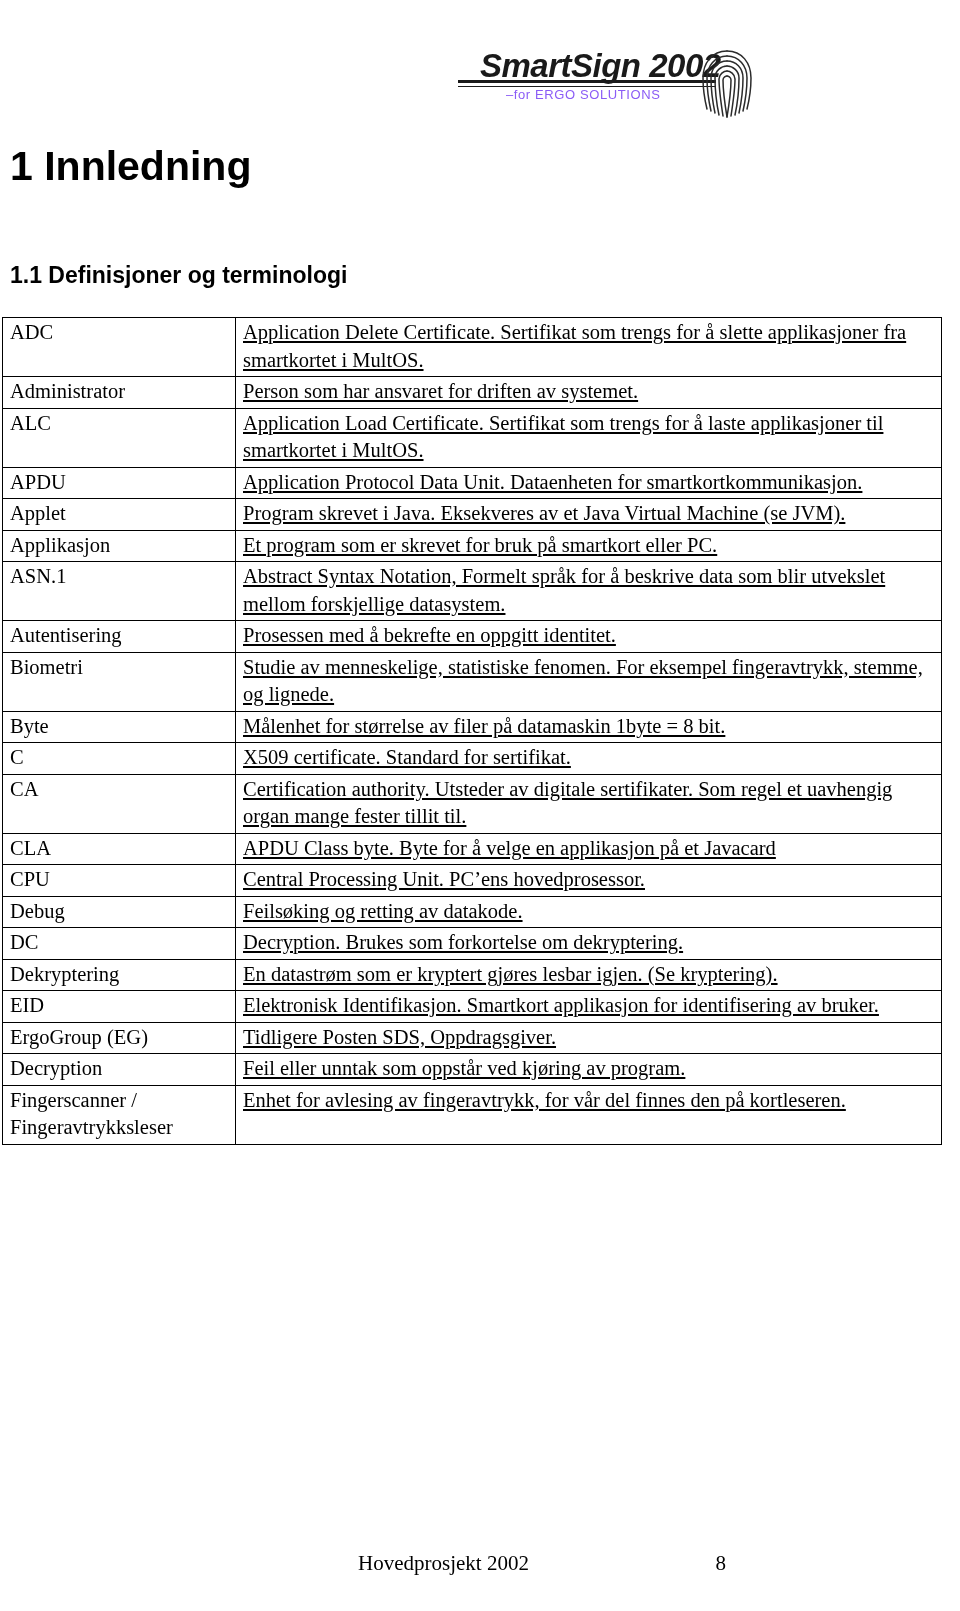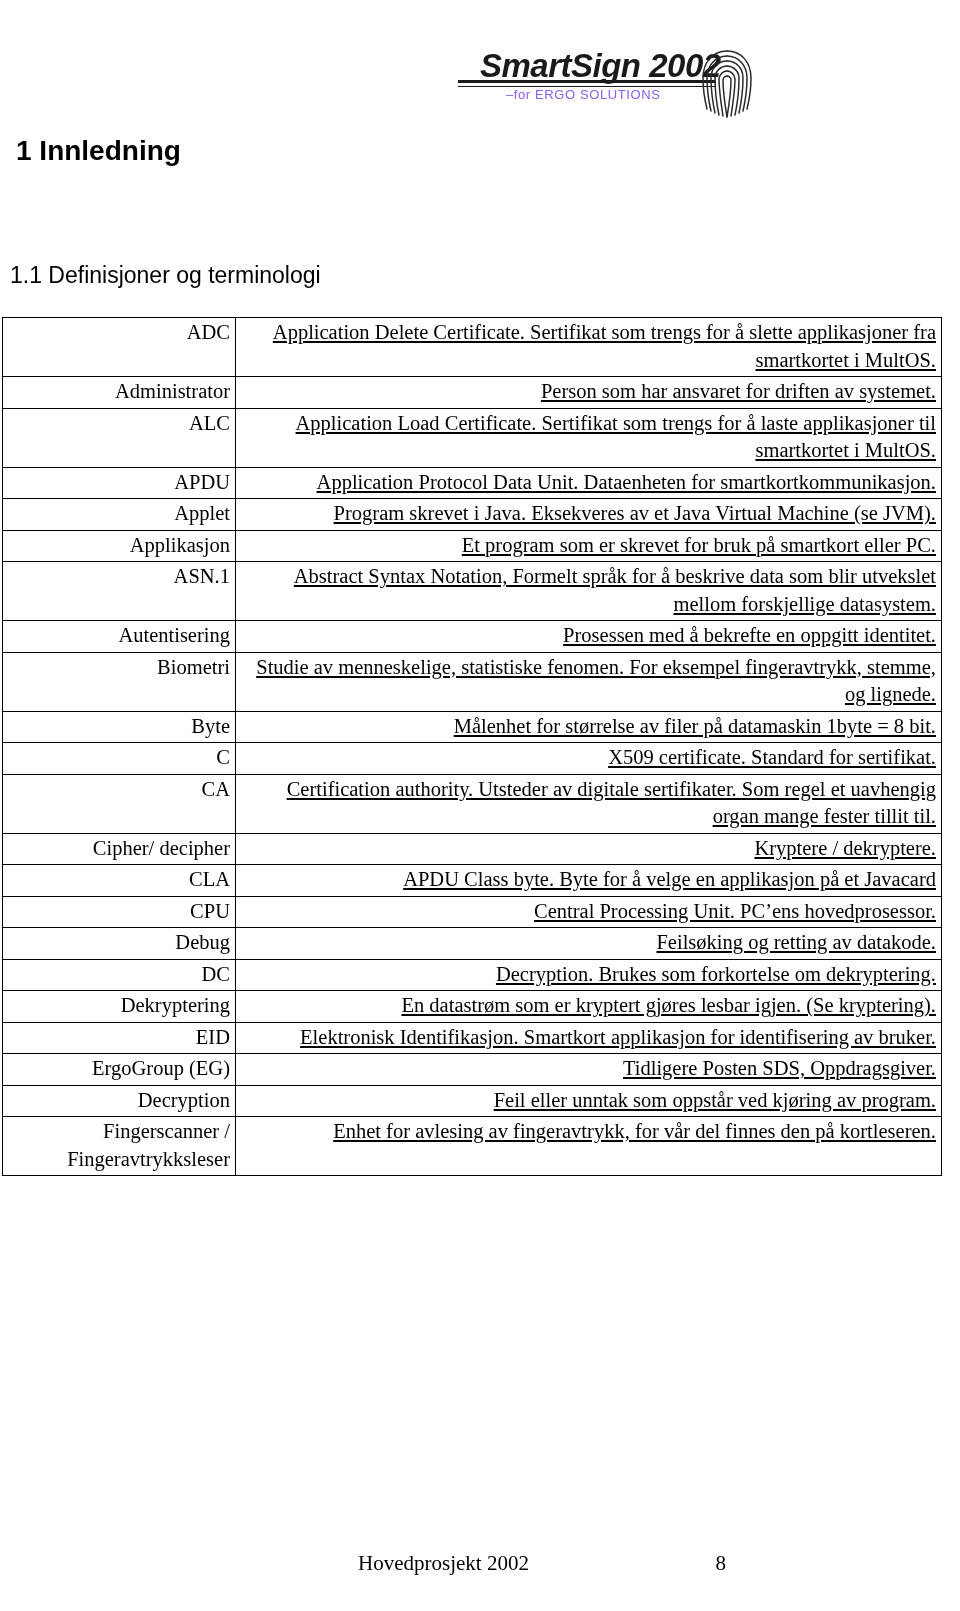--- a/index.html
+++ b/index.html
@@ -69,48 +69,47 @@
     position: absolute;
     right: 0px;
     top: 0px;
     width: 62px;
     height: 72px;
   }
 
   
   .heading-1 {
     position: absolute;
-    left: 16px;
+    left: 10px;
     top: 116px;
     font-family: "Liberation Sans", "DejaVu Sans", sans-serif;
     font-weight: bold;
-    font-size: 28px;
+    font-size: 41px;
     letter-spacing: 0px;
   }
   .heading-2 {
     position: absolute;
     left: 10px;
     top: 243px;
     font-family: "Liberation Sans", "DejaVu Sans", sans-serif;
-    font-weight: normal;
+    font-weight: bold;
     font-size: 23px;
   }
 
   
   .glossary-wrap {
     position: absolute;
     left: 2px;
     top: 317px;
     width: 913px;
   }
   table.glossary {
     border-collapse: collapse;
     width: 913px;
     table-layout: fixed;
-    text-align: right;
   }
   table.glossary td {
     border: 1px solid #000000;
     vertical-align: top;
     font-size: 20.5px;
     line-height: 27.5px;
     padding: 1px 5px 2px 7px;
   }
   td.term {
     width: 220px;
@@ -217,24 +216,20 @@
         </tr>
         <tr>
           <td class="term">C</td>
           <td class="definition">X509 certificate. Standard for sertifikat.</td>
         </tr>
         <tr>
           <td class="term">CA</td>
           <td class="definition">Certification authority. Utsteder av digitale sertifikater. Som regel et uavhengig organ mange fester tillit til.</td>
         </tr>
         <tr>
-          <td class="term">Cipher/ decipher</td>
-          <td class="definition">Kryptere / dekryptere.</td>
-        </tr>
-        <tr>
           <td class="term">CLA</td>
           <td class="definition">APDU Class byte. Byte for å velge en applikasjon på et Javacard</td>
         </tr>
         <tr>
           <td class="term">CPU</td>
           <td class="definition">Central Processing Unit. PC’ens hovedprosessor.</td>
         </tr>
         <tr>
           <td class="term">Debug</td>
           <td class="definition">Feilsøking og retting av datakode.</td>

